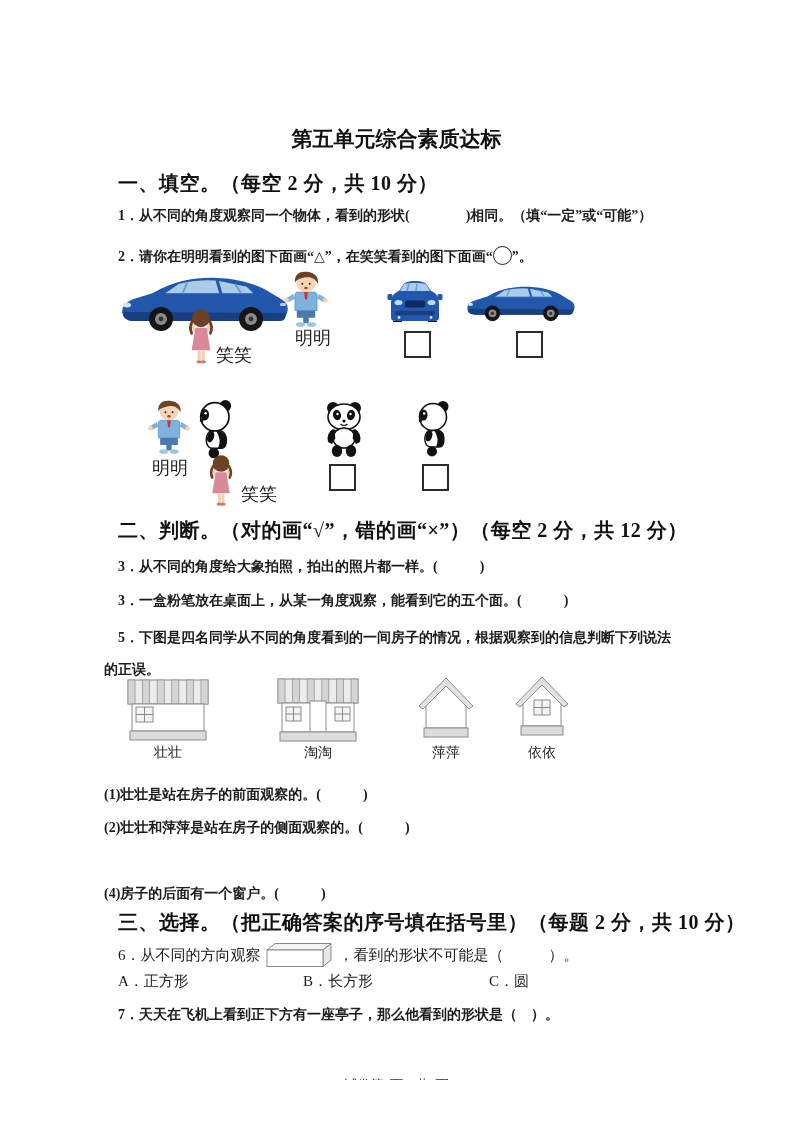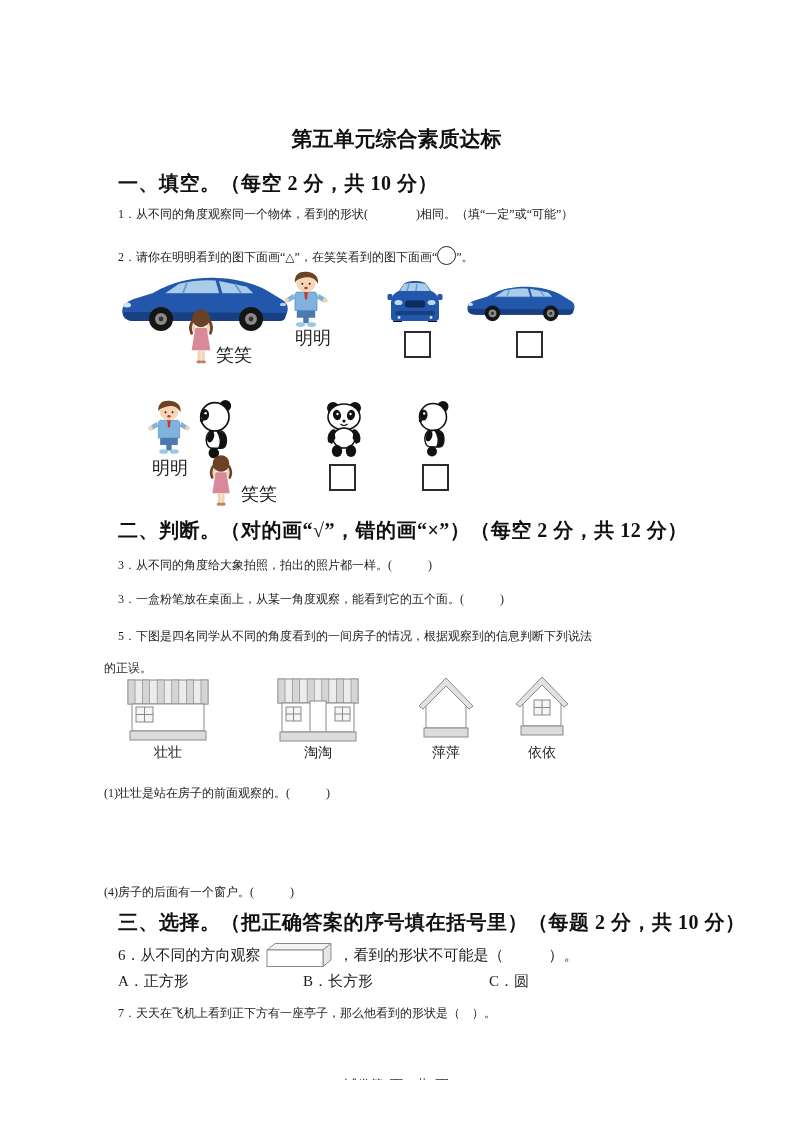--- a/index.html
+++ b/index.html
@@ -3,21 +3,21 @@
 <meta charset="utf-8">
 <style>
   html,body{margin:0;padding:0;background:#ffffff;}
   .page{
     position:relative;width:793px;height:1080px;margin:0 auto;background:#fff;
     font-family:"Liberation Serif","DejaVu Serif",serif;color:#1c1c1c;overflow:hidden;
   }
   .abs{position:absolute;line-height:1.25;}
   .title{width:100%;text-align:center;font-size:21px;font-weight:bold;color:#111;}
   .sec-head{font-size:20px;font-weight:bold;color:#111;letter-spacing:.5px;}
-  .q{font-size:12px;}
+  .q{font-size:14px;font-weight:bold;}
   .fig-label{font-size:18px;color:#222;}
   .house-label{font-size:14px;color:#222;text-align:center;}
   .ansbox{position:absolute;width:23px;height:23px;background:#fff;border:2px solid #2b2b2b;}
   .q6row{display:flex;align-items:center;gap:5px;font-size:15px;}
   .opt{font-size:15px;}
   .footer{width:100%;text-align:center;font-size:13px;color:#333;}
   .circle-glyph{display:inline-block;width:17px;height:17px;border:1.5px solid #222;
     border-radius:50%;vertical-align:-4px;background:#fff;}
   svg{display:block;}
 </style>
@@ -245,20 +245,21 @@
     <path d="M7 28 L26 8 L45 28 L45 50 L7 50 Z" fill="#fff" stroke="#8a8a8a"></path>
     <path d="M26 1 L52 28 L48 31 L26 9 L4 31 L0 28 Z" fill="#e2e2e2" stroke="#8a8a8a"></path>
     <rect x="18" y="24" width="16" height="15" fill="#f4f4f4" stroke="#8a8a8a"></rect>
     <line x1="26" y1="24" x2="26" y2="39" stroke="#8a8a8a"></line>
     <line x1="18" y1="31.5" x2="34" y2="31.5" stroke="#8a8a8a"></line>
     <rect x="5" y="50" width="42" height="9" fill="#dcdcdc" stroke="#8a8a8a"></rect>
   </svg>
   <div class="abs house-label" style="left:501px;top:744px;width:82px;">依依</div>
 
   <div class="abs q" style="top:786px;left:104px;">(1)壮壮是站在房子的前面观察的。(　　　)</div>
+  <div class="abs q" style="top:819px;left:104px;">(2)壮壮和萍萍是站在房子的侧面观察的。(　　　)</div>
   <div class="abs q" style="top:885px;left:104px;">(4)房子的后面有一个窗户。(　　　)</div>
 
   <div class="abs sec-head" style="top:910px;left:118px;">三、选择。（把正确答案的序号填在括号里）（每题 2 分，共 10 分）</div>
   <div class="abs q6row" style="top:942px;left:118px;">
     <span>6．从不同的方向观察</span>
     <svg width="68" height="27" viewBox="0 0 68 27">
       <polygon points="1,8 9,1.5 65,1.5 57,8" fill="#f4f4f4" stroke="#8a8a8a"></polygon>
       <polygon points="57,8 65,1.5 65,18 57,24.5" fill="#e7e7e7" stroke="#8a8a8a"></polygon>
       <rect x="1" y="8" width="56" height="16.5" fill="#fff" stroke="#8a8a8a"></rect>
     </svg>

